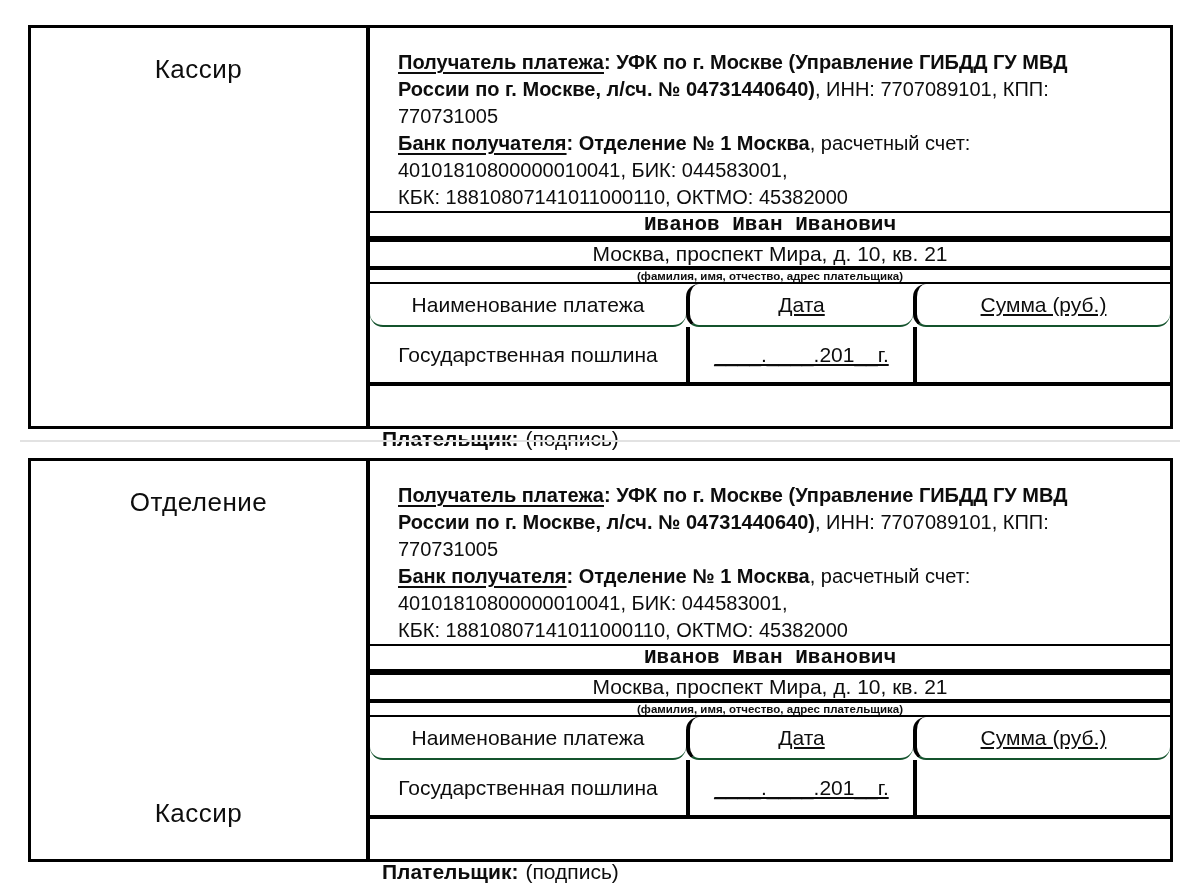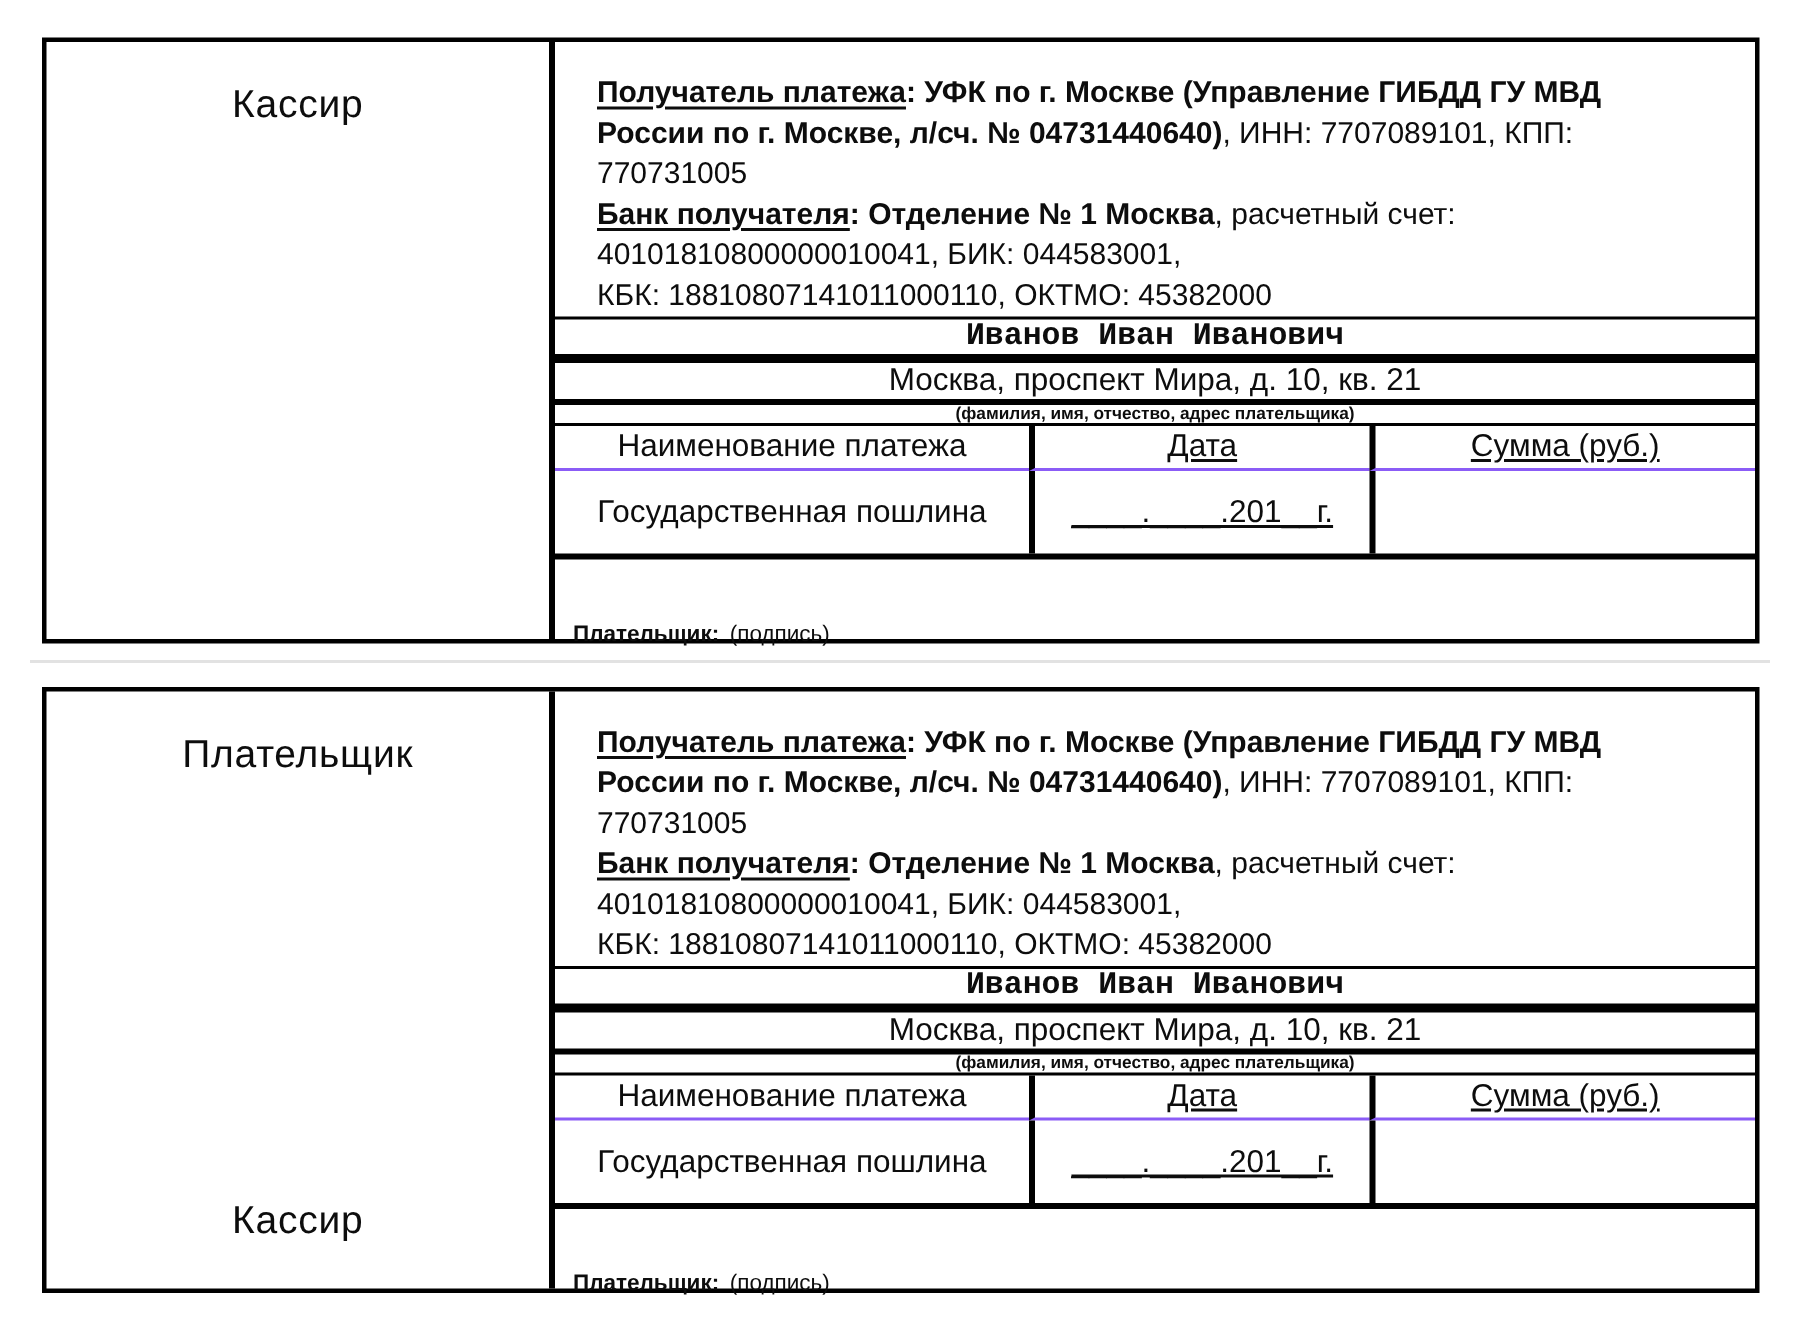--- a/index.html
+++ b/index.html
@@ -33,25 +33,25 @@
     height:43px;border-top:6px solid #000000;display:flex;align-items:center;justify-content:center;
     font-size:21px;box-sizing:border-box;
   }
   .caption-row{
     height:20px;border-top:4px solid #000;border-bottom:2px solid #000;
     display:flex;align-items:center;justify-content:center;
     font-size:11.5px;font-weight:bold;box-sizing:border-box;
   }
   .pay-table{display:grid;grid-template-columns:316px 227px 1fr;border-bottom:4px solid #000;}
   .cell{display:flex;align-items:center;justify-content:center;box-sizing:border-box;font-size:21px;}
-  .cell.head{height:30px;border-bottom:2px solid #8b5cf6;}
+  .cell.head{height:43px;border-bottom:2px solid #14532d;border-radius:13px;}
   .cell.data{height:55px;}
   .cl{border-left:4px solid #000;text-decoration:underline;}
   .payer-row{
-    flex:1;display:flex;align-items:center;padding-left:12px;font-size:15px;box-sizing:border-box;margin-top:41px;
+    flex:1;display:flex;align-items:center;padding-left:12px;font-size:21px;box-sizing:border-box;margin-top:41px;
   }
   .payer-row .val{margin-left:7px;}
   .cut-line{position:absolute;left:20px;width:1160px;top:440px;height:2px;background:#e2e2e2;}
 </style>
 </head>
 <body>
 
 <div class="page">
 
   <div class="form-block block-1">
@@ -75,21 +75,21 @@
           <span class="b">Плательщик:</span>
           <span class="val">(подпись)</span>
         </div>
     </div>
   </div>
 
   <div class="cut-line"></div>
 
   <div class="form-block block-2">
     <div class="left-col">
-      <div>Плательщик</div>
+      <div>Отделение</div>
       <div>Кассир</div>
     </div>
     <div class="right-col">
       <div class="details"><span class="b u">Получатель платежа</span><span class="b">: УФК по г. Москве (Управление ГИБДД ГУ МВД</span><br><span class="b">России по г. Москве, л/сч. № 04731440640)</span><span>, ИНН: 7707089101, КПП:</span><br><span>770731005</span><br><span class="b u">Банк получателя</span><span class="b">: Отделение № 1 Москва</span><span>, расчетный счет:</span><br><span>40101810800000010041, БИК: 044583001,</span><br><span>КБК: 18810807141011000110, ОКТМО: 45382000</span></div>
       <div class="name-row">Иванов Иван Иванович</div>
       <div class="addr-row">Москва, проспект Мира, д. 10, кв. 21</div>
       <div class="caption-row">(фамилия, имя, отчество, адрес плательщика)</div>
       <div class="pay-table">
         <div class="cell head">Наименование платежа</div>
         <div class="cell head cl">Дата</div>

